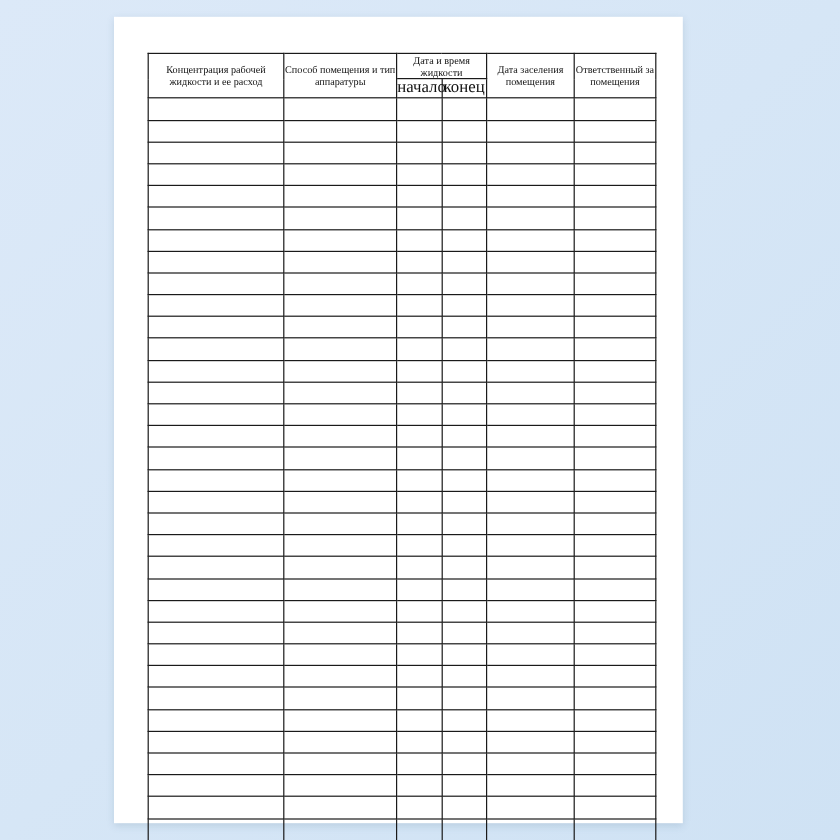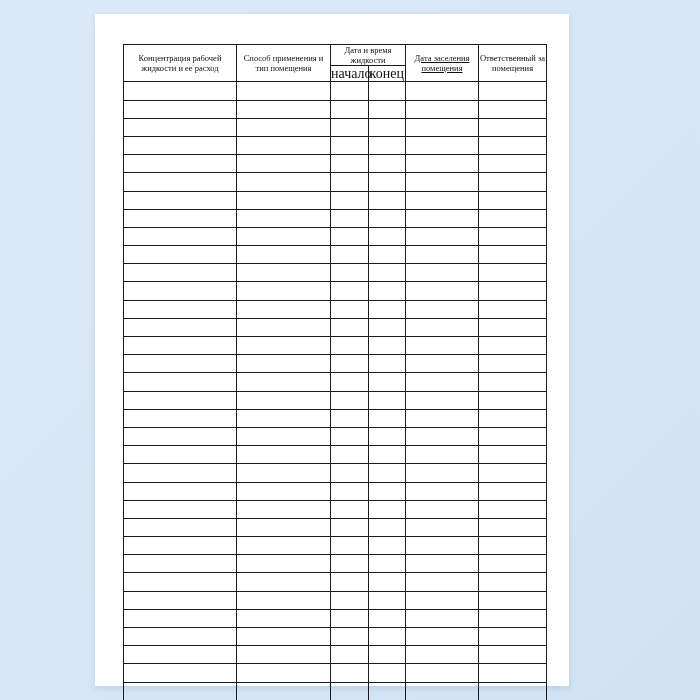--- a/index.html
+++ b/index.html
@@ -58,34 +58,34 @@
     padding: 2px 1px;
     line-height: 1.1;
   }
   tr.datarow td {
     height: 17.2px;
   }
   .col1 { width: 112px; }
   .col2 { width: 93px; }
   .col3 { width: 40px; }
   .col4 { width: 40px; }
-  .col5 { width: 72px; text-decoration: underline; }
+  .col5 { width: 72px; }
   .col6 { width: 67px; }
 </style>
 </head>
 <body>
 
 <div class="scene">
   <div class="page">
     <div class="table-wrap">
       <table class="reg">
         <thead>
           <tr>
             <th class="hcell col1" rowspan="2">Концентрация рабочей жидкости и ее расход</th>
-            <th class="hcell col2" rowspan="2">Способ применения и тип помещения</th>
+            <th class="hcell col2" rowspan="2">Способ помещения и тип аппаратуры</th>
             <th class="hcell" colspan="2">Дата и время жидкости</th>
             <th class="hcell col5" rowspan="2">Дата заселения помещения</th>
             <th class="hcell col6" rowspan="2">Ответственный за помещения</th>
           </tr>
           <tr>
             <th class="hcell sub col3">начало</th>
             <th class="hcell sub col4">конец</th>
           </tr>
         </thead>
         <tbody id="table-body">

